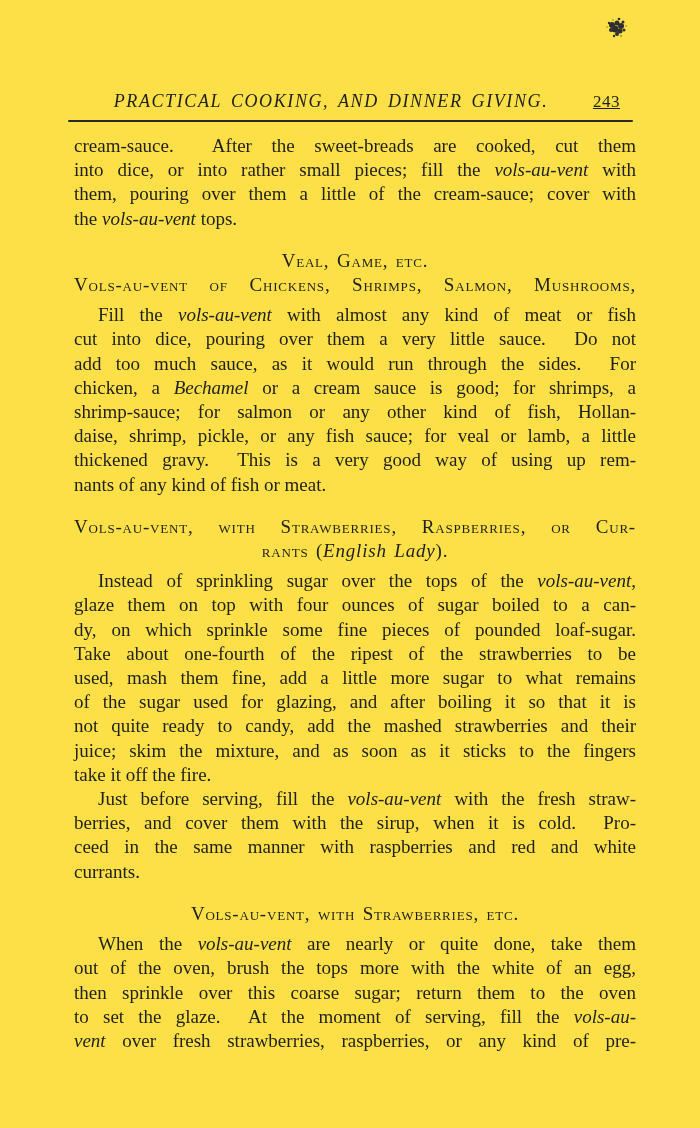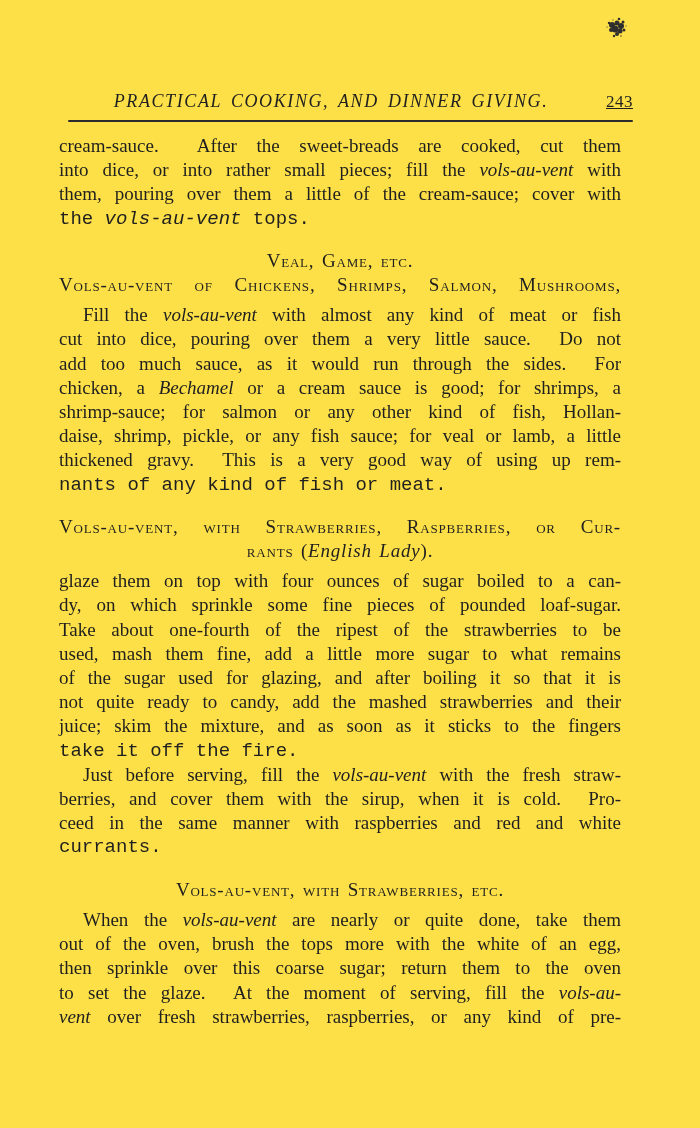--- a/index.html
+++ b/index.html
@@ -29,49 +29,47 @@
   .running-title {
     flex: 1;
     text-align: center;
     font-style: italic;
     letter-spacing: 1.6px;
     word-spacing: 3px;
     white-space: nowrap;
   }
   .page-number {
     width: 40px;
-    text-align: right;
     font-size: 17px;
     letter-spacing: 0.5px;
     text-decoration: underline;
   }
   .header-rule {
     position: absolute;
     top: 120px;
     left: 68px;
     width: 565px;
     height: 2px;
     background: #2b2b2b;
     border-radius: 1px;
   }
   .body-text {
     position: absolute;
     top: 134px;
-    left: 59px;
+    left: 74px;
     width: 562px;
   }
   .line {
     font-size: 19px;
     line-height: 24.2px;
     text-align: justify;
     text-align-last: justify;
   }
   .line.last {
     text-align-last: left;
-    font-family: Liberation Mono, monospace;
   }
   .line.indent {
     text-indent: 24px;
   }
   .block.heading {
     margin-top: 18px;
     margin-bottom: 6px;
   }
   .block.heading .line {
     font-variant: small-caps;
@@ -148,20 +146,21 @@
         <div class="line"><span class="">shrimp-sauce; for salmon or any other kind of fish, Hollan-</span></div>
         <div class="line"><span class="">daise, shrimp, pickle, or any fish sauce; for veal or lamb, a little</span></div>
         <div class="line"><span class="">thickened gravy.&nbsp; This is a very good way of using up rem-</span></div>
         <div class="line last"><span class="">nants of any kind of fish or meat.</span></div>
       </div>
       <div class="block heading">
         <div class="line"><span class="">Vols-au-vent, with Strawberries, Raspberries, or Cur-</span></div>
         <div class="line center"><span class="">rants (</span><span class="it">English Lady</span><span class="">).</span></div>
       </div>
       <div class="block paragraph">
+        <div class="line indent"><span class="">Instead of sprinkling sugar over the tops of the </span><span class="it">vols-au-vent,</span></div>
         <div class="line"><span class="">glaze them on top with four ounces of sugar boiled to a can-</span></div>
         <div class="line"><span class="">dy, on which sprinkle some fine pieces of pounded loaf-sugar.</span></div>
         <div class="line"><span class="">Take about one-fourth of the ripest of the strawberries to be</span></div>
         <div class="line"><span class="">used, mash them fine, add a little more sugar to what remains</span></div>
         <div class="line"><span class="">of the sugar used for glazing, and after boiling it so that it is</span></div>
         <div class="line"><span class="">not quite ready to candy, add the mashed strawberries and their</span></div>
         <div class="line"><span class="">juice; skim the mixture, and as soon as it sticks to the fingers</span></div>
         <div class="line last"><span class="">take it off the fire.</span></div>
       </div>
       <div class="block paragraph">

